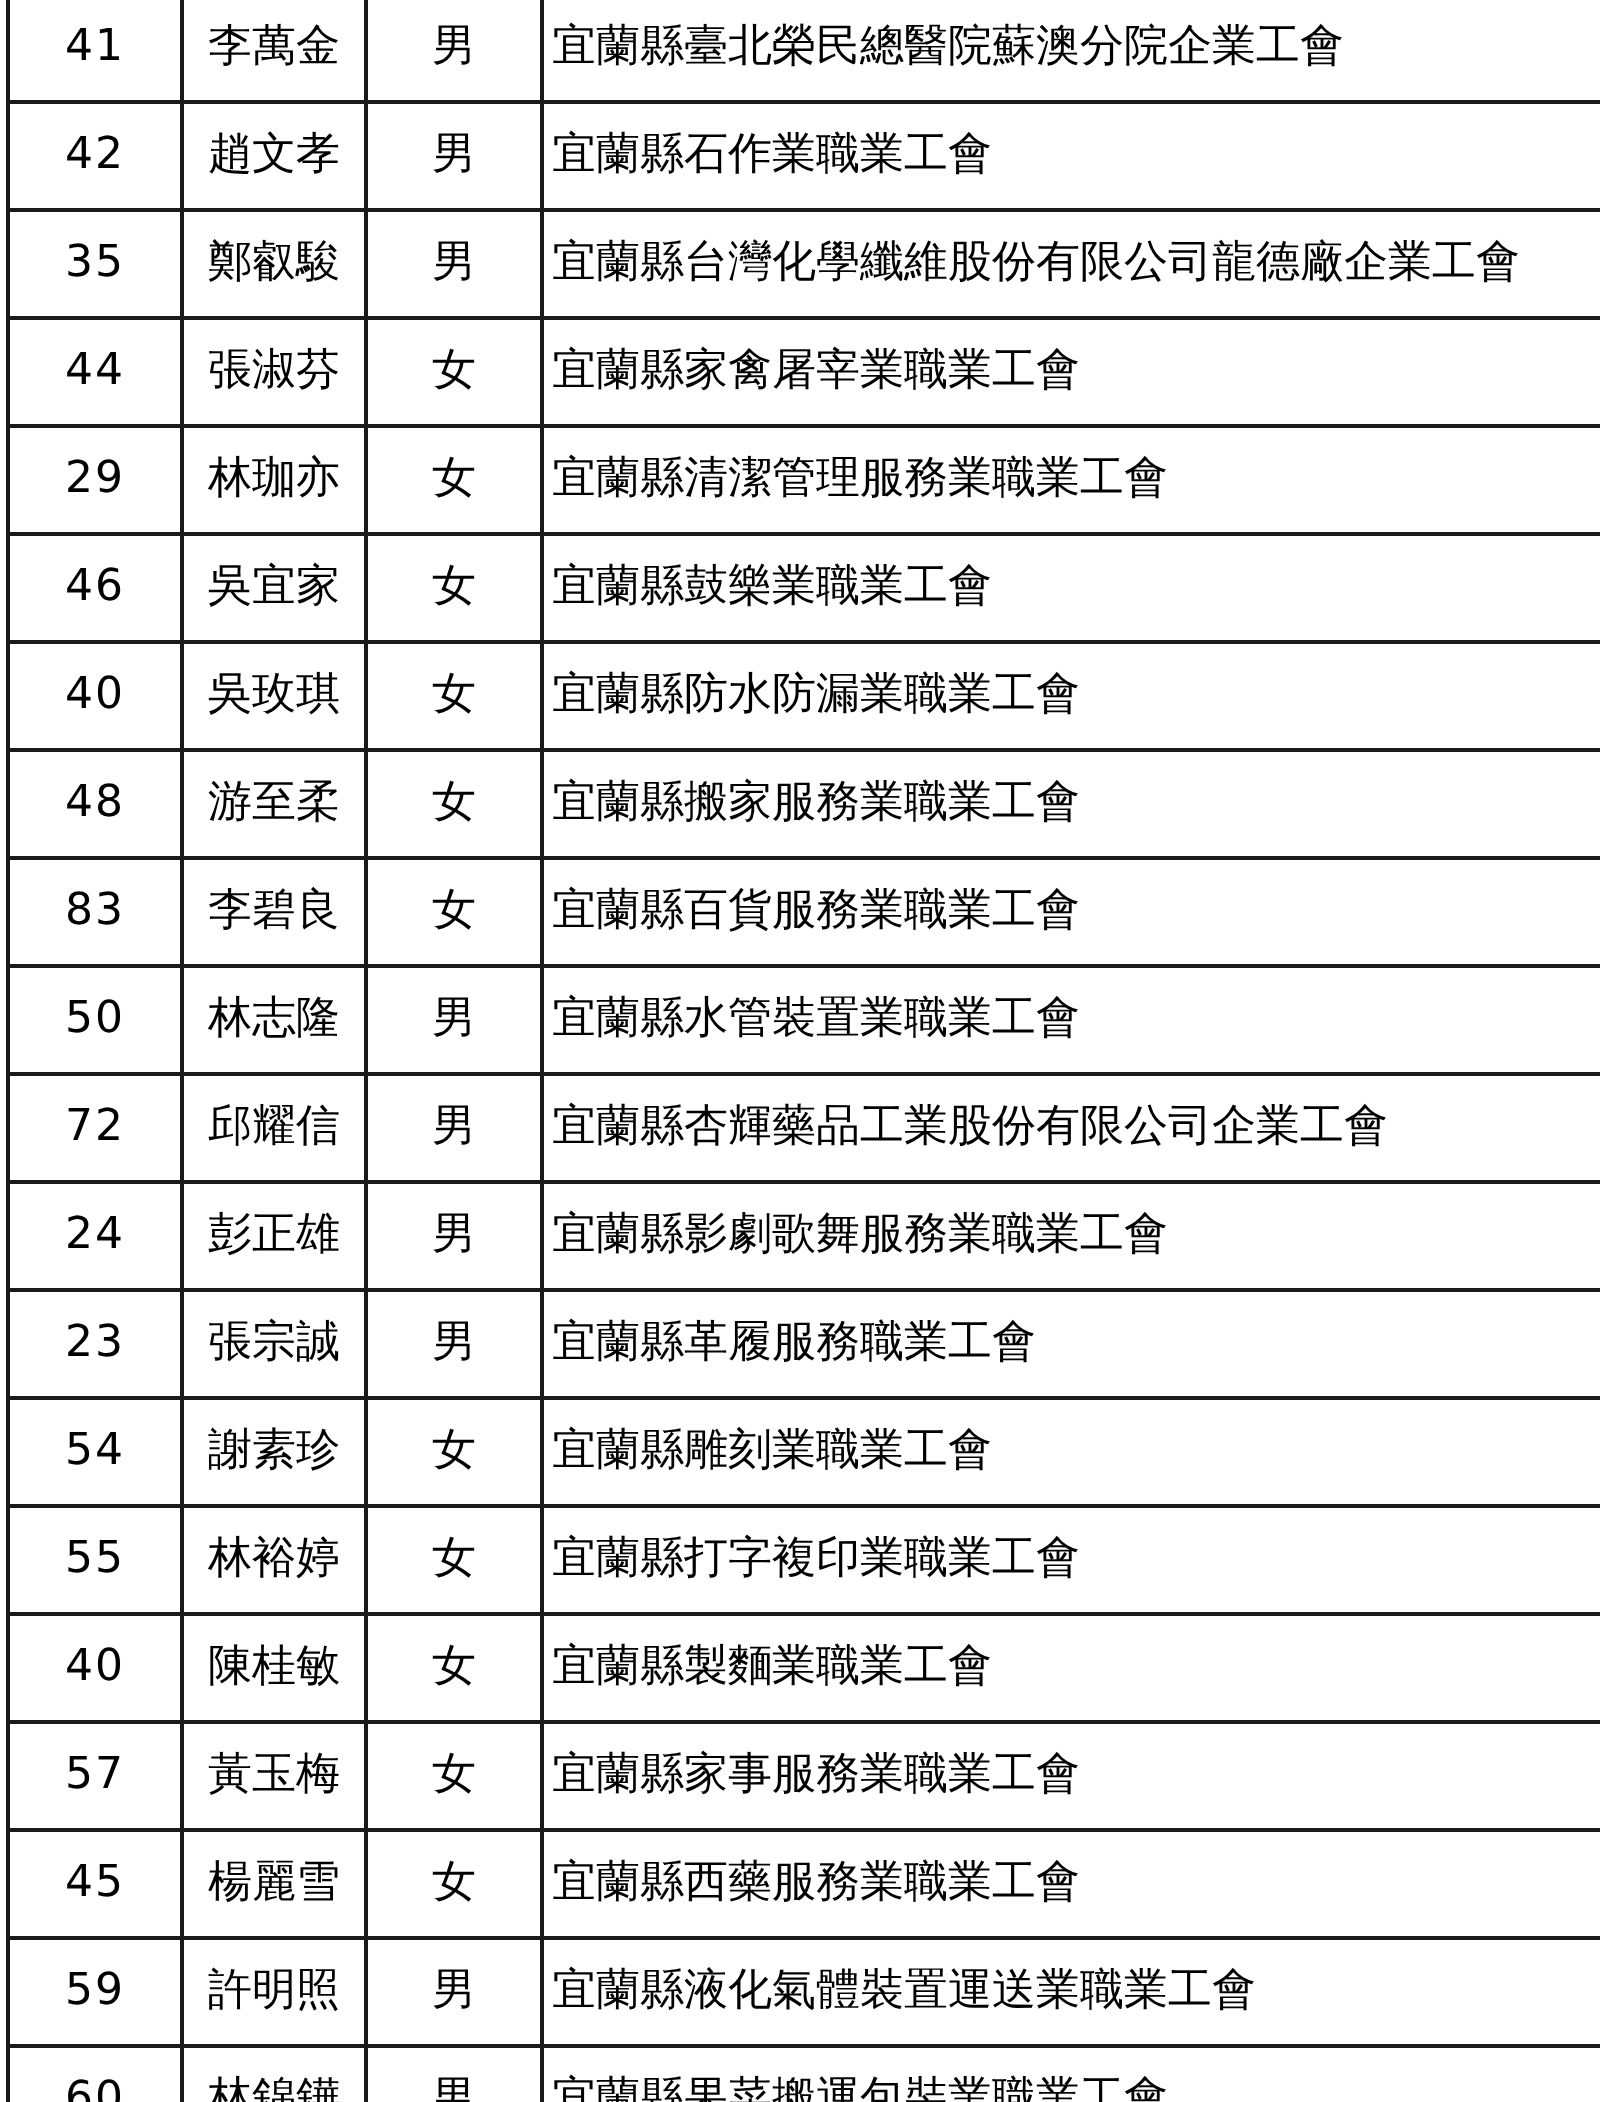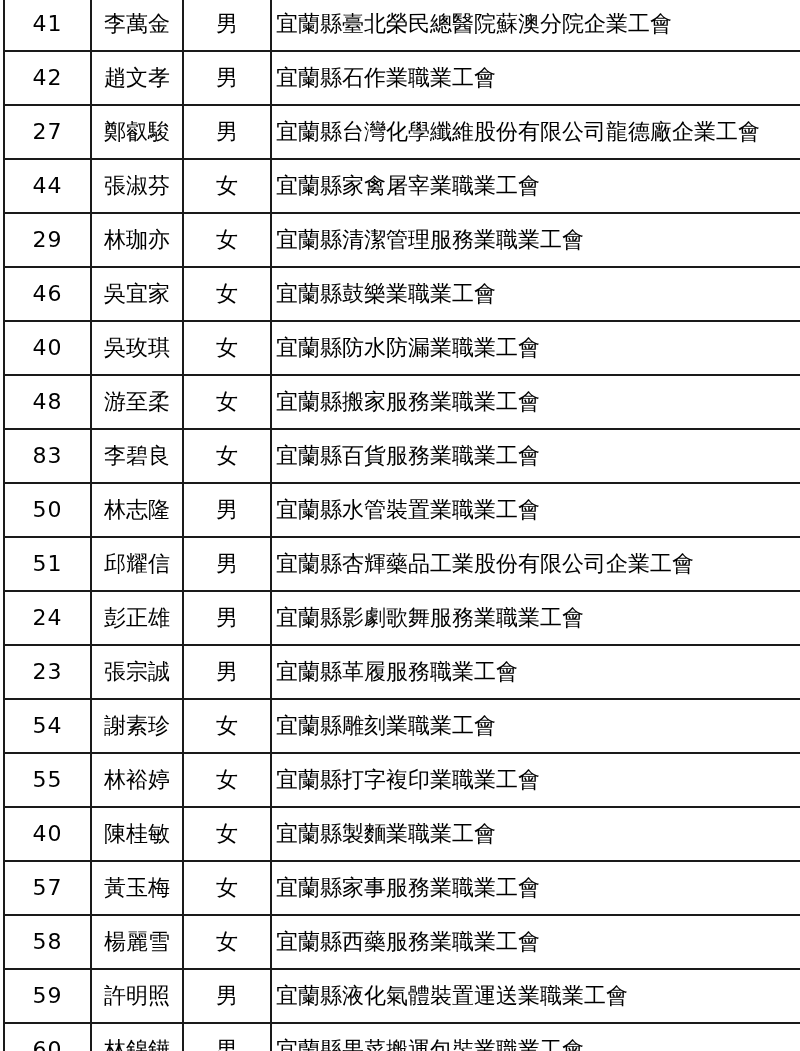--- a/index.html
+++ b/index.html
@@ -50,21 +50,21 @@
   </tr>
 
   <tr>
     <td class="col-number">42</td>
     <td class="col-name">趙文孝</td>
     <td class="col-gender">男</td>
     <td class="col-org">宜蘭縣石作業職業工會</td>
   </tr>
 
   <tr>
-    <td class="col-number">27</td>
+    <td class="col-number">35</td>
     <td class="col-name">鄭叡駿</td>
     <td class="col-gender">男</td>
     <td class="col-org">宜蘭縣台灣化學纖維股份有限公司龍德廠企業工會</td>
   </tr>
 
   <tr>
     <td class="col-number">44</td>
     <td class="col-name">張淑芬</td>
     <td class="col-gender">女</td>
     <td class="col-org">宜蘭縣家禽屠宰業職業工會</td>
@@ -106,21 +106,21 @@
   </tr>
 
   <tr>
     <td class="col-number">50</td>
     <td class="col-name">林志隆</td>
     <td class="col-gender">男</td>
     <td class="col-org">宜蘭縣水管裝置業職業工會</td>
   </tr>
 
   <tr>
-    <td class="col-number">51</td>
+    <td class="col-number">72</td>
     <td class="col-name">邱耀信</td>
     <td class="col-gender">男</td>
     <td class="col-org">宜蘭縣杏輝藥品工業股份有限公司企業工會</td>
   </tr>
 
   <tr>
     <td class="col-number">24</td>
     <td class="col-name">彭正雄</td>
     <td class="col-gender">男</td>
     <td class="col-org">宜蘭縣影劇歌舞服務業職業工會</td>
@@ -155,21 +155,21 @@
   </tr>
 
   <tr>
     <td class="col-number">57</td>
     <td class="col-name">黃玉梅</td>
     <td class="col-gender">女</td>
     <td class="col-org">宜蘭縣家事服務業職業工會</td>
   </tr>
 
   <tr>
-    <td class="col-number">58</td>
+    <td class="col-number">45</td>
     <td class="col-name">楊麗雪</td>
     <td class="col-gender">女</td>
     <td class="col-org">宜蘭縣西藥服務業職業工會</td>
   </tr>
 
   <tr>
     <td class="col-number">59</td>
     <td class="col-name">許明照</td>
     <td class="col-gender">男</td>
     <td class="col-org">宜蘭縣液化氣體裝置運送業職業工會</td>

